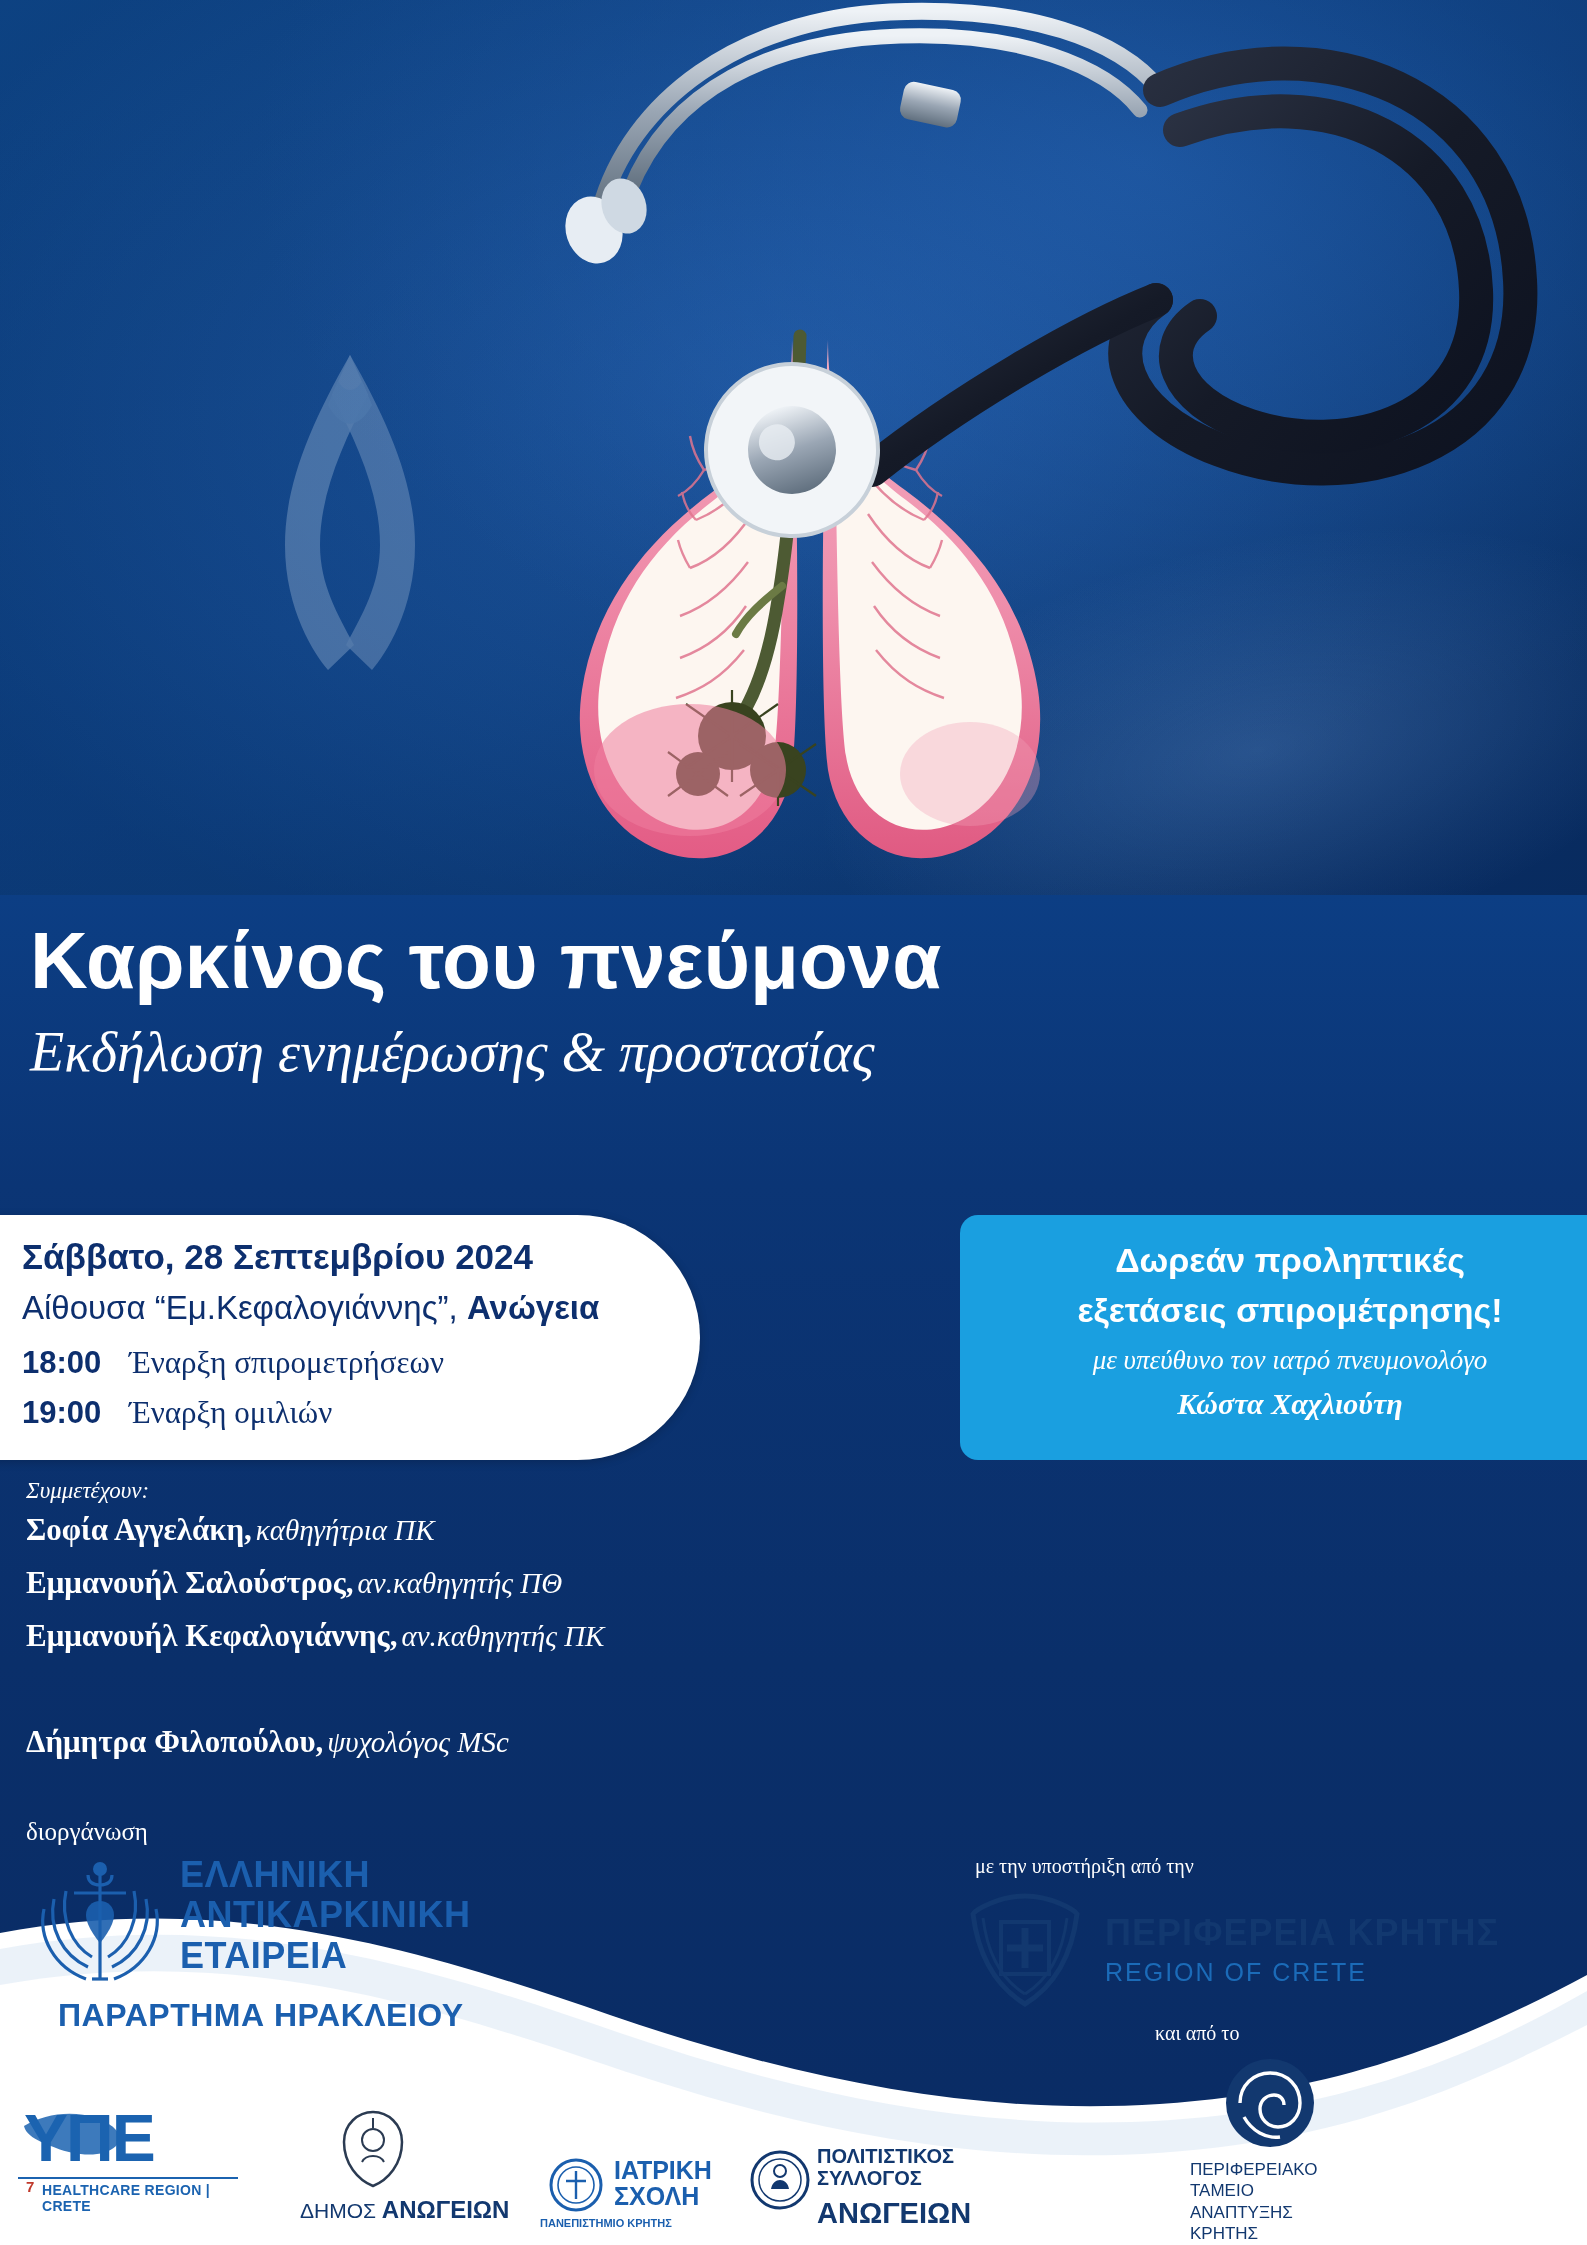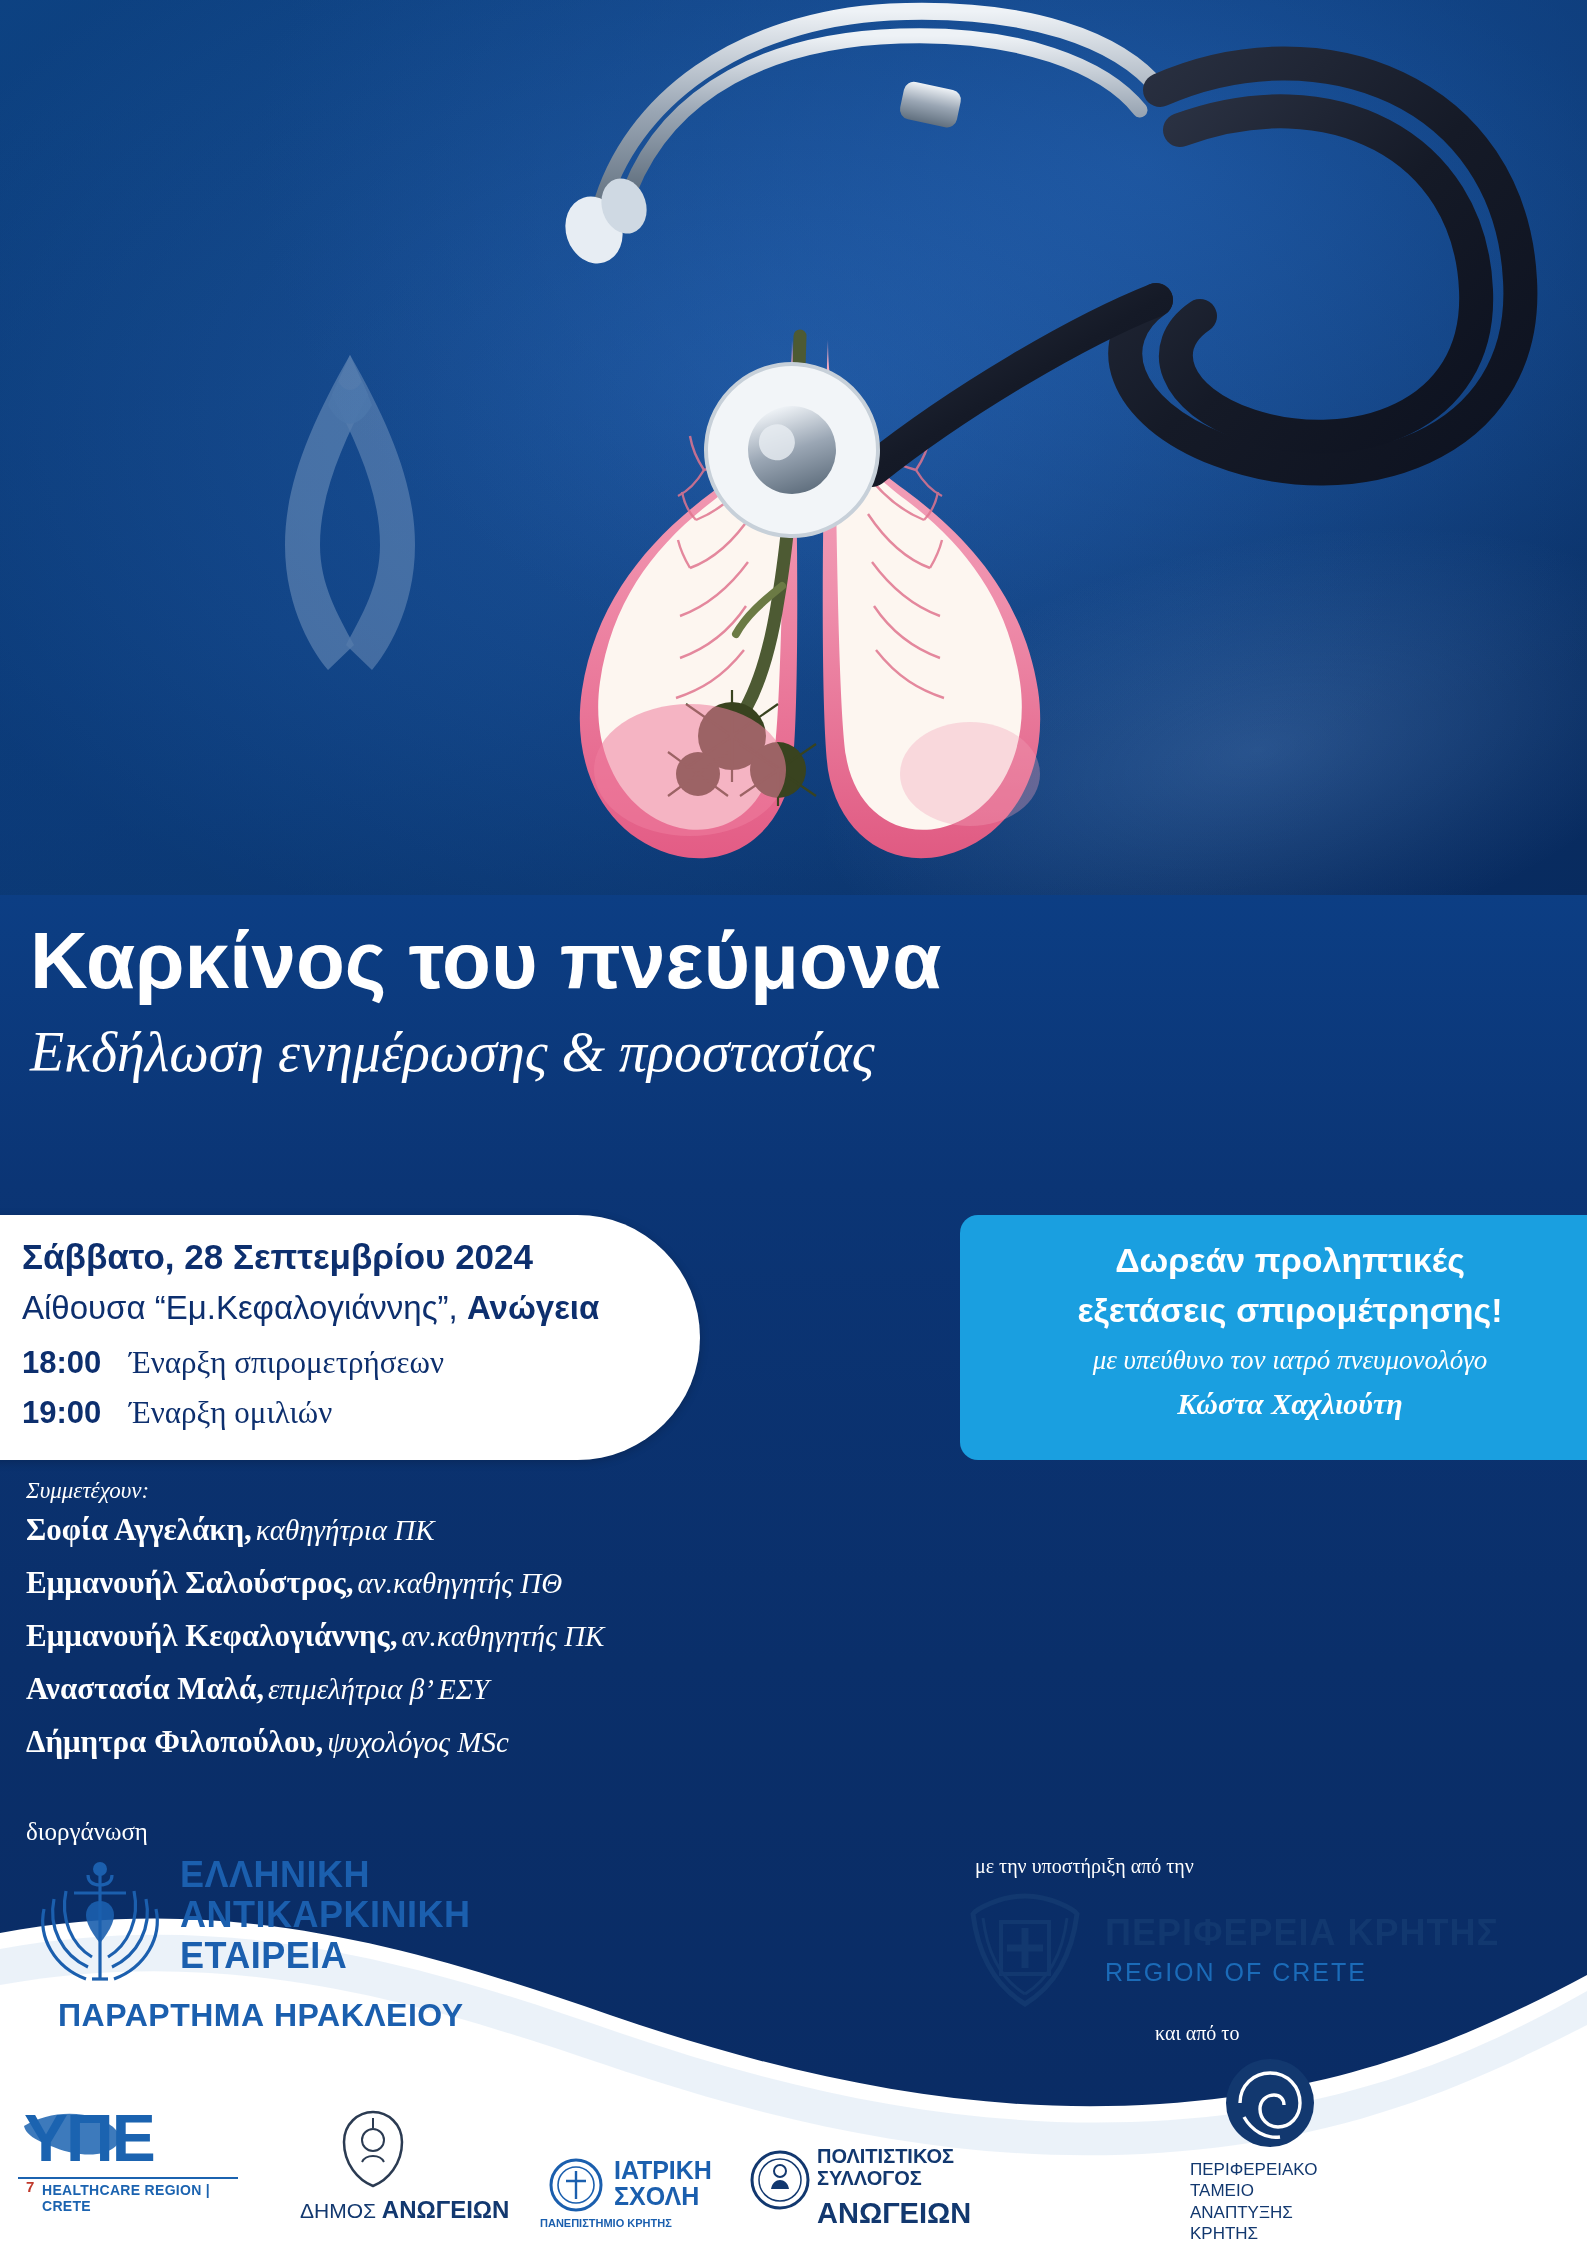--- a/index.html
+++ b/index.html
@@ -483,24 +483,20 @@
     <span class="rl">καθηγήτρια ΠΚ</span>
   </div>
   <div class="speaker sp-1">
     <span class="nm">Εμμανουήλ Σαλούστρος,</span>
     <span class="rl">αν.καθηγητής ΠΘ</span>
   </div>
   <div class="speaker sp-2">
     <span class="nm">Εμμανουήλ Κεφαλογιάννης,</span>
     <span class="rl">αν.καθηγητής ΠΚ</span>
   </div>
-  <div class="speaker sp-3">
-    <span class="nm">Αναστασία Μαλά,</span>
-    <span class="rl">επιμελήτρια β’ ΕΣΥ</span>
-  </div>
   <div class="speaker sp-4">
     <span class="nm">Δήμητρα Φιλοπούλου,</span>
     <span class="rl">ψυχολόγος MSc</span>
   </div>
 
   <div class="org-label">διοργάνωση</div>
   <div class="co-org-label">συνδιοργάνωση</div>
   <div class="support-label">με τη στήριξη</div>
   <div class="region-support-label">με την υποστήριξη από την</div>
   <div class="and-from-label">και από το</div>

